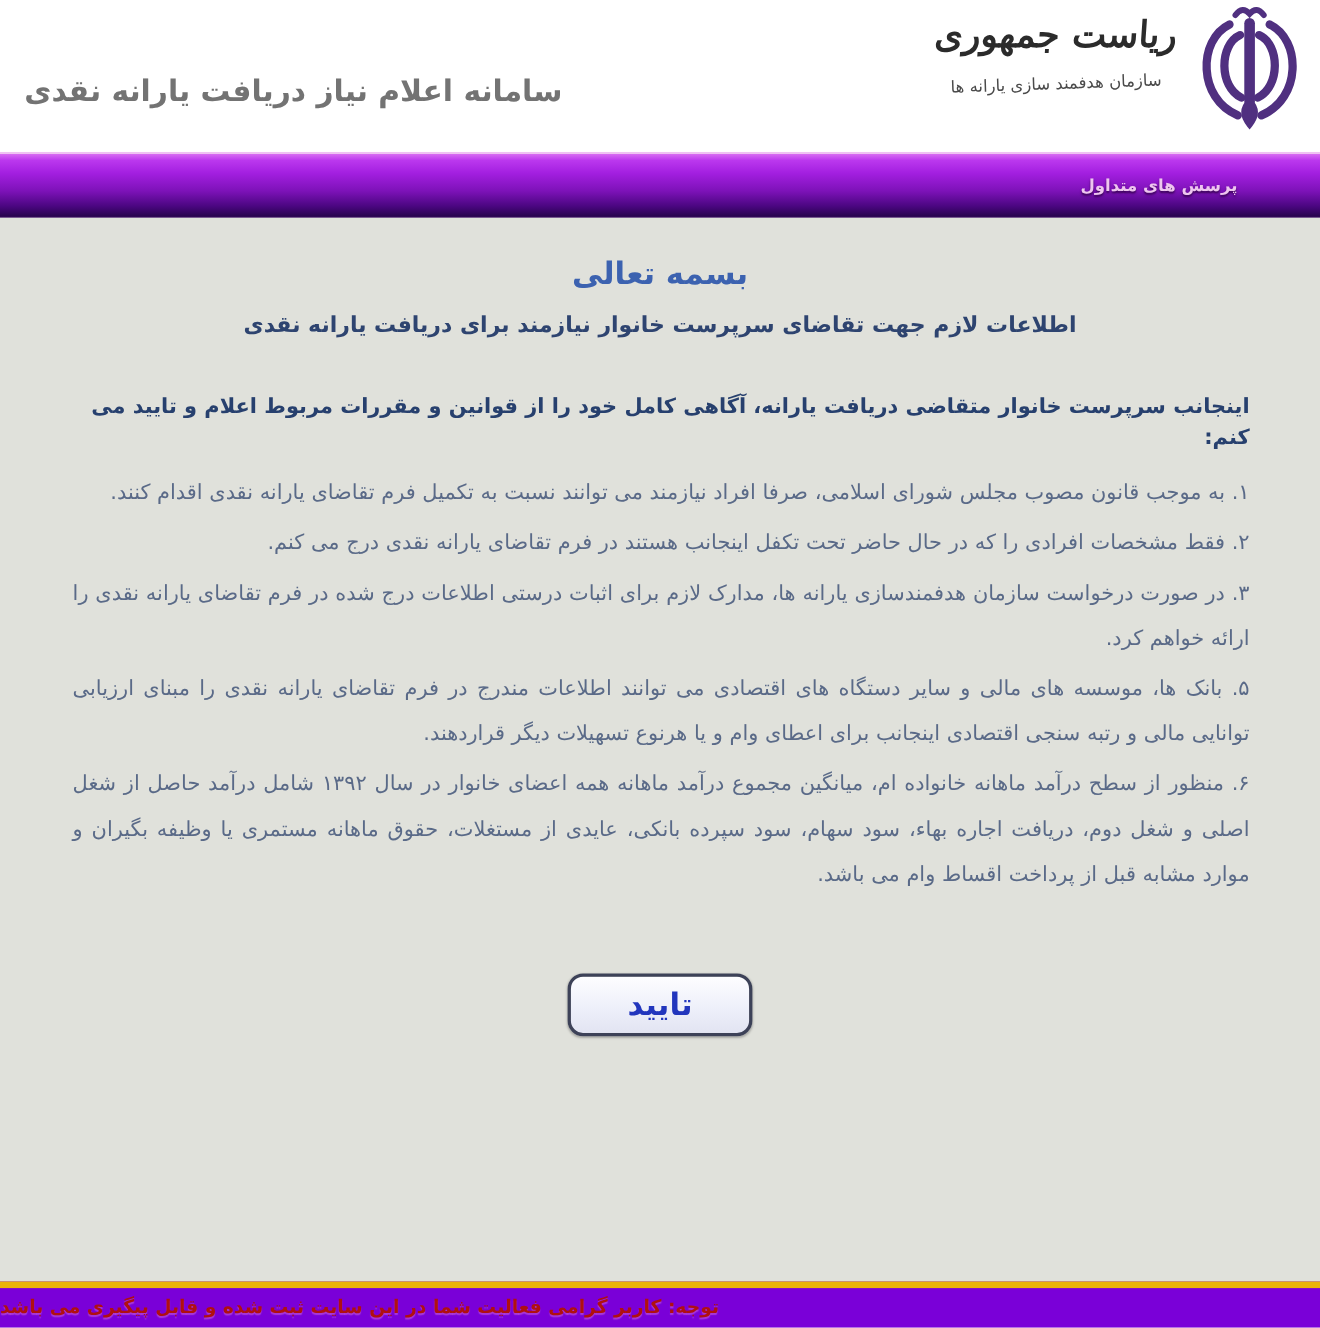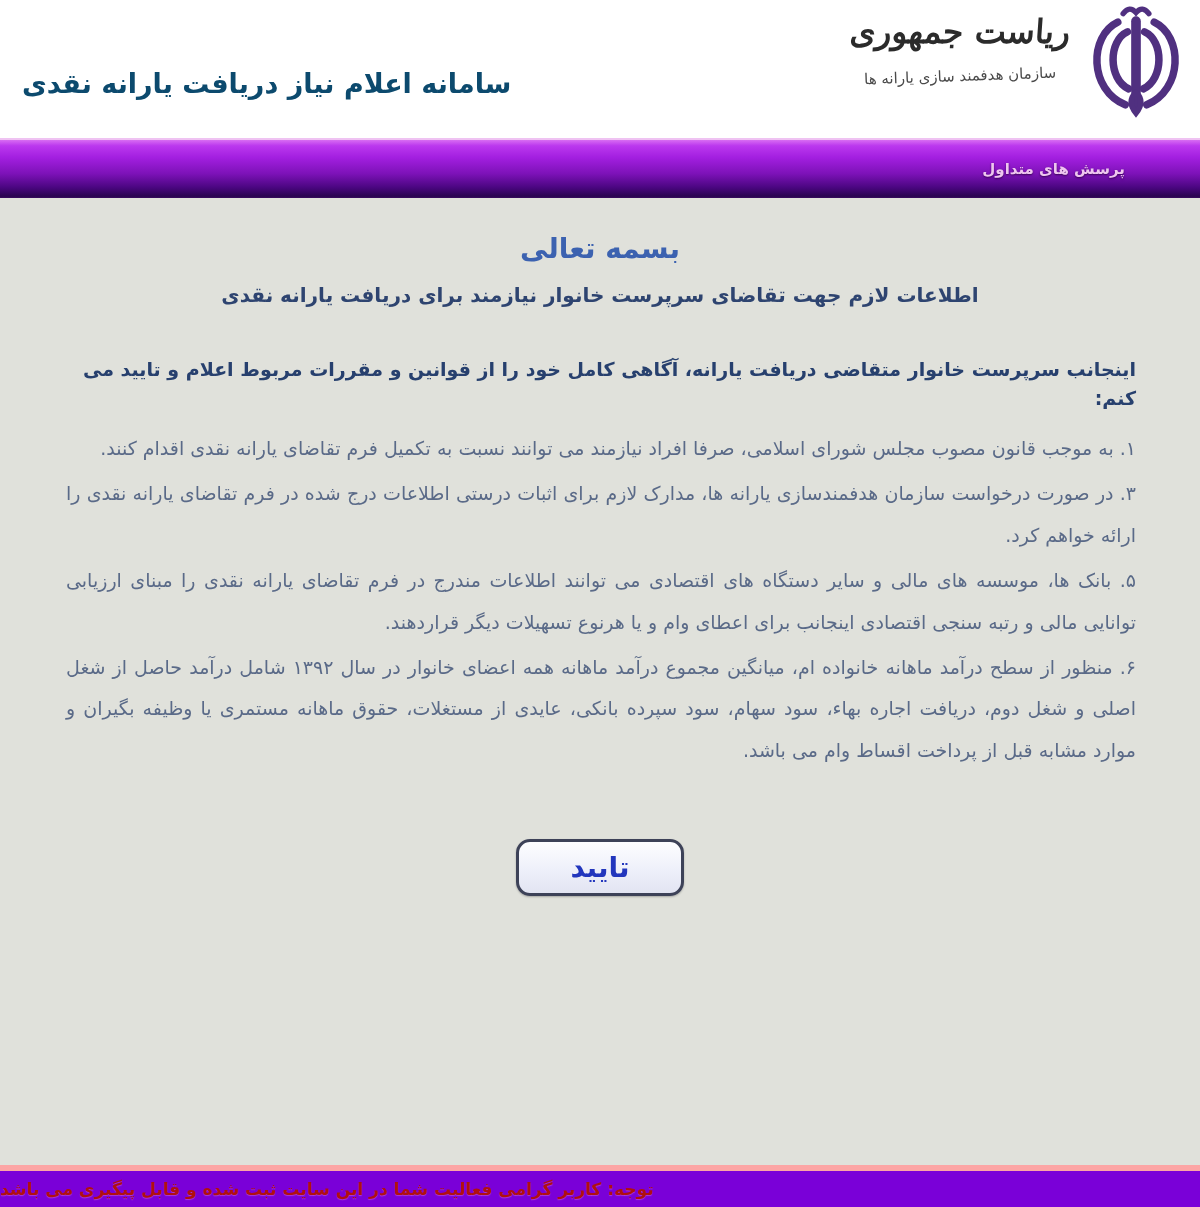--- a/index.html
+++ b/index.html
@@ -18,21 +18,21 @@
     height: 138px;
     background: #ffffff;
     position: relative;
   }
   .site-title {
     position: absolute;
     left: 22px;
     top: 68px;
     font-size: 27px;
     font-weight: bold;
-    color: #0c4a6e;
+    color: #737373;
     direction: rtl;
     letter-spacing: -0.5px;
   }
   .logo-block {
     position: absolute;
     right: 8px;
     top: 4px;
     display: flex;
     flex-direction: row-reverse;
     align-items: flex-start;
@@ -167,21 +167,21 @@
   }
 
   
   .footer {
     position: absolute;
     bottom: 0;
     left: 0;
     width: 1200px;
     height: 42px;
     background: #7a00d8;
-    border-top: 6px solid #fca5a5;
+    border-top: 6px solid #eab308;
     display: flex;
     align-items: center;
     justify-content: flex-end;
     padding-right: 70px;
     direction: rtl;
   }
   .footer-notice {
     color: #b01010;
     font-size: 17px;
     font-weight: bold;
@@ -224,20 +224,21 @@
 <div class="main">
 
   <div class="bismillah">بسمه تعالی</div>
 
   <div class="page-heading">اطلاعات لازم جهت تقاضای سرپرست خانوار نیازمند برای دریافت یارانه نقدی</div>
 
   <div class="terms">
     <div class="terms-intro">اینجانب سرپرست خانوار متقاضی دریافت یارانه، آگاهی کامل خود را از قوانین و مقررات مربوط اعلام و تایید می کنم:</div>
 
     <div class="term-item">۱. به موجب قانون مصوب مجلس شورای اسلامی، صرفا افراد نیازمند می توانند نسبت به تکمیل فرم تقاضای یارانه نقدی اقدام کنند.</div>
+    <div class="term-item">۲. فقط مشخصات افرادی را که در حال حاضر تحت تکفل اینجانب هستند در فرم تقاضای یارانه نقدی درج می کنم.</div>
     <div class="term-item">۳. در صورت درخواست سازمان هدفمندسازی یارانه ها، مدارک لازم برای اثبات درستی اطلاعات درج شده در فرم تقاضای یارانه نقدی را ارائه خواهم کرد.</div>
     <div class="term-item">۵. بانک ها، موسسه های مالی و سایر دستگاه های اقتصادی می توانند اطلاعات مندرج در فرم تقاضای یارانه نقدی را مبنای ارزیابی توانایی مالی و رتبه سنجی اقتصادی اینجانب برای اعطای وام و یا هرنوع تسهیلات دیگر قراردهند.</div>
     <div class="term-item">۶. منظور از سطح درآمد ماهانه خانواده ام، میانگین مجموع درآمد ماهانه همه اعضای خانوار در سال ۱۳۹۲ شامل درآمد حاصل از شغل اصلی و شغل دوم، دریافت اجاره بهاء، سود سهام، سود سپرده بانکی، عایدی از مستغلات، حقوق ماهانه مستمری یا وظیفه بگیران و موارد مشابه قبل از پرداخت اقساط وام می باشد.</div>
   </div>
 
 
   <div class="button-row">
     <button class="confirm-button">تایید</button>
   </div>
 

